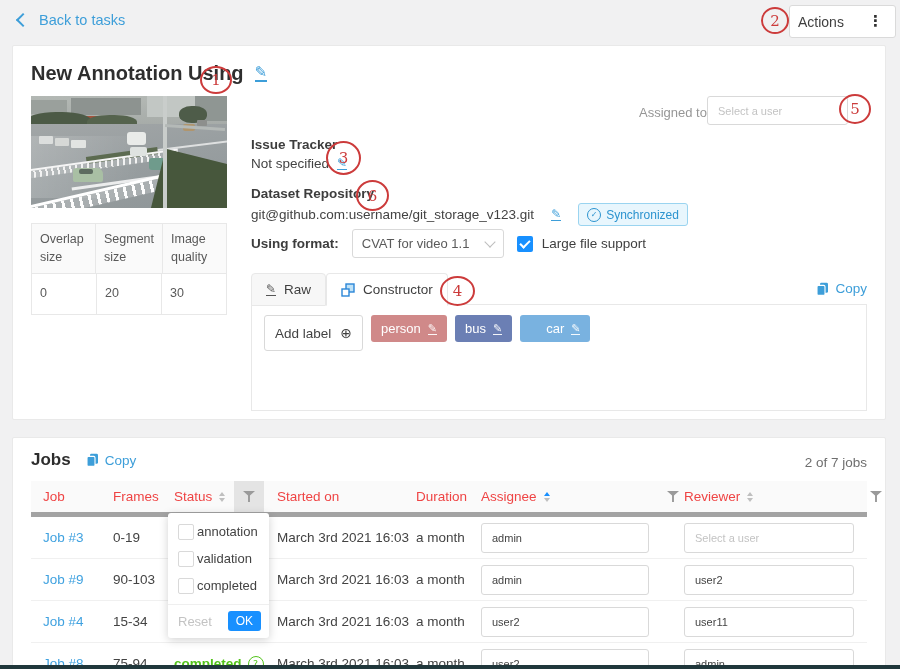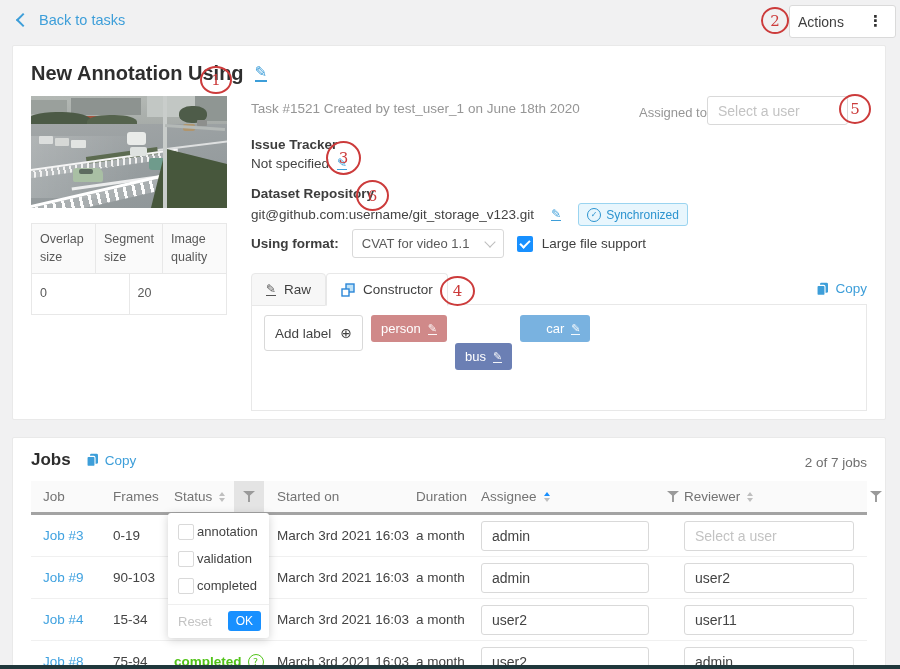--- a/index.html
+++ b/index.html
@@ -67,21 +67,21 @@
   .params{position:absolute;left:18px;top:177px;width:196px;border:1px solid #e8e8e8;
           font-size:12.5px;color:#595959;box-sizing:border-box}
   .params .prow{display:flex}
   .params .hrow{background:#fafafa;border-bottom:1px solid #e8e8e8}
   .params .cell{flex:1;padding:7px 8px;border-right:1px solid #e8e8e8;line-height:1.4;box-sizing:border-box}
   .params .cell:last-child{border-right:none}
   .params .vrow .cell{padding:11px 8px}
 
   .meta-text{position:absolute;left:238px;top:55px;font-size:13.5px;color:#969696}
   .assigned-label{position:absolute;left:626px;top:59px;font-size:13px;color:#969696}
-  .ant-input{border:1px solid #d9d9d9;border-radius:3px;padding:0 10px;font-size:14px;color:#434343;
+  .ant-input{border:1px solid #d9d9d9;border-radius:3px;padding:0 10px;font-size:11px;color:#434343;
              box-sizing:border-box;background:#fff;outline:none;font-family:"Liberation Sans",sans-serif}
   .ant-input::placeholder{color:#c3c3c3}
   .assigned-input{position:absolute;left:694px;top:50px;width:141px;height:29px}
 
   .sec-label{position:absolute;font-weight:700;font-size:13.5px;color:#3d3d3d}
   .issue-label{left:238px;top:91px}
   .issue-value-row{position:absolute;left:238px;top:110px;display:flex;align-items:center;gap:8px;font-size:13.5px}
   .repo-label{left:238px;top:140px}
   .repo-row{position:absolute;left:238px;top:157px;display:flex;align-items:center;gap:17px;font-size:13.5px}
   .sync-badge{display:inline-flex;align-items:center;gap:5px;background:#e8f6fd;border:1px solid #9ad4f0;
@@ -119,22 +119,22 @@
        color:#fff;font-size:13px;cursor:pointer}
   .tag .pencil-w{color:rgba(255,255,255,.92);border-bottom:1px solid rgba(255,255,255,.92);font-size:11px}
 
   
   .jobs-head{position:absolute;left:18px;top:12px;display:flex;align-items:center;gap:15px}
   .jobs-title{font-size:17px;font-weight:700;color:#2d2d2d;margin:0}
   .jobs-copy{margin:0}
   .jobs-count{position:absolute;right:18px;top:17px;font-size:13.5px;color:#6e6e6e}
 
   .jtable{position:absolute;left:18px;right:18px;top:43px}
-  .jheader{position:relative;height:31px;background:#fafafa;border-bottom:3px solid #a3a3a3;
-           font-size:13.5px;color:#737373}
+  .jheader{position:relative;height:31px;background:#fafafa;border-bottom:5px solid #a3a3a3;
+           font-size:13.5px;color:#ef4444}
   .hcell{position:absolute;top:0;height:31px;display:flex;align-items:center;gap:7px;cursor:pointer}
   .h-job{left:12px}.h-frames{left:82px}.h-status{left:143px}.h-started{left:246px}
   .h-duration{left:385px}.h-assignee{left:450px}.h-reviewer{left:653px}
   .filter-cell{position:absolute;top:0;height:31px;width:30px;display:flex;align-items:center;
                justify-content:center;cursor:pointer}
   .f-status{left:203px;background:#e4e4e4}
   .f-assignee{left:627px}.f-reviewer{left:830px}
   .funnel{width:12px;height:11px;background:#9a9a9a;
           clip-path:polygon(0 0,100% 0,58% 42%,58% 100%,42% 100%,42% 42%)}
   .carets{display:flex;flex-direction:column;gap:2px}
@@ -233,24 +233,24 @@
 
     <div class="params">
       <div class="prow hrow">
         <div class="cell">Overlap size</div>
         <div class="cell">Segment size</div>
         <div class="cell">Image quality</div>
       </div>
       <div class="prow vrow">
         <div class="cell">0</div>
         <div class="cell">20</div>
-      </div>
-    </div>
-
-    <div class="meta-text">Task #1521 Created by test_user_1 on June 18th 2020</div>
+        <div class="cell">30</div>
+      </div>
+    </div>
+
     <div class="assigned-label">Assigned to</div>
     <input class="ant-input assigned-input" placeholder="Select a user" style="">
 
     <div class="sec-label issue-label">Issue Tracker</div>
     <div class="issue-value-row">
       <span>Not specified</span>
       <span class="pencil-sm uicon">✎</span>
     </div>
 
     <div class="sec-label repo-label">Dataset Repository</div>
@@ -297,21 +297,21 @@
     </div>
     <div class="labels-box">
       <button class="add-label-btn">
         <span>Add label</span>
         <span class="plus-circle uicon">⊕</span>
       </button>
       <span class="tag" style="background-color: rgb(208, 137, 137);">
         <span>person</span>
         <span class="pencil-w uicon">✎</span>
       </span>
-      <span class="tag" style="background-color: rgb(107, 127, 180); margin-top: 28px;">
+      <span class="tag" style="background-color: rgb(107, 127, 180);">
         <span>bus</span>
         <span class="pencil-w uicon">✎</span>
       </span>
       <span class="tag" style="background-color: rgb(121, 178, 224); padding-left: 26px;">
         <span>car</span>
         <span class="pencil-w uicon">✎</span>
       </span>
     </div>
   </section>
 

